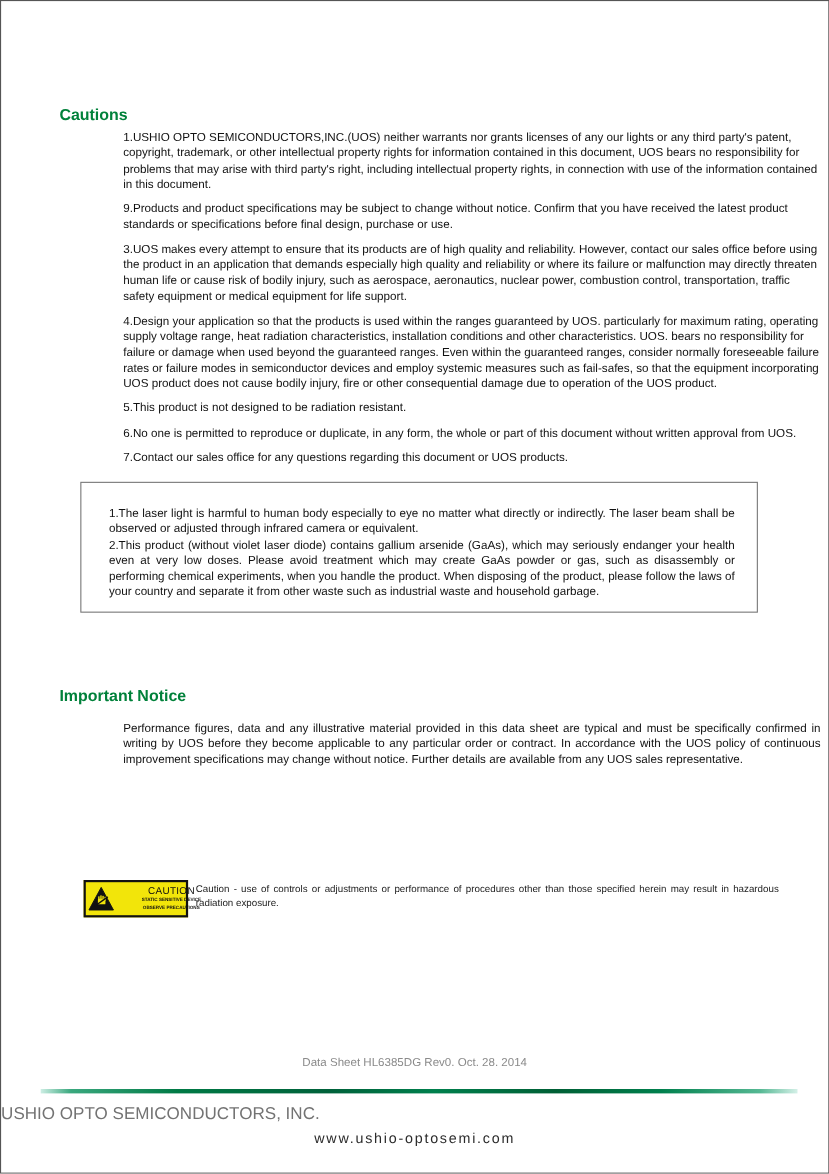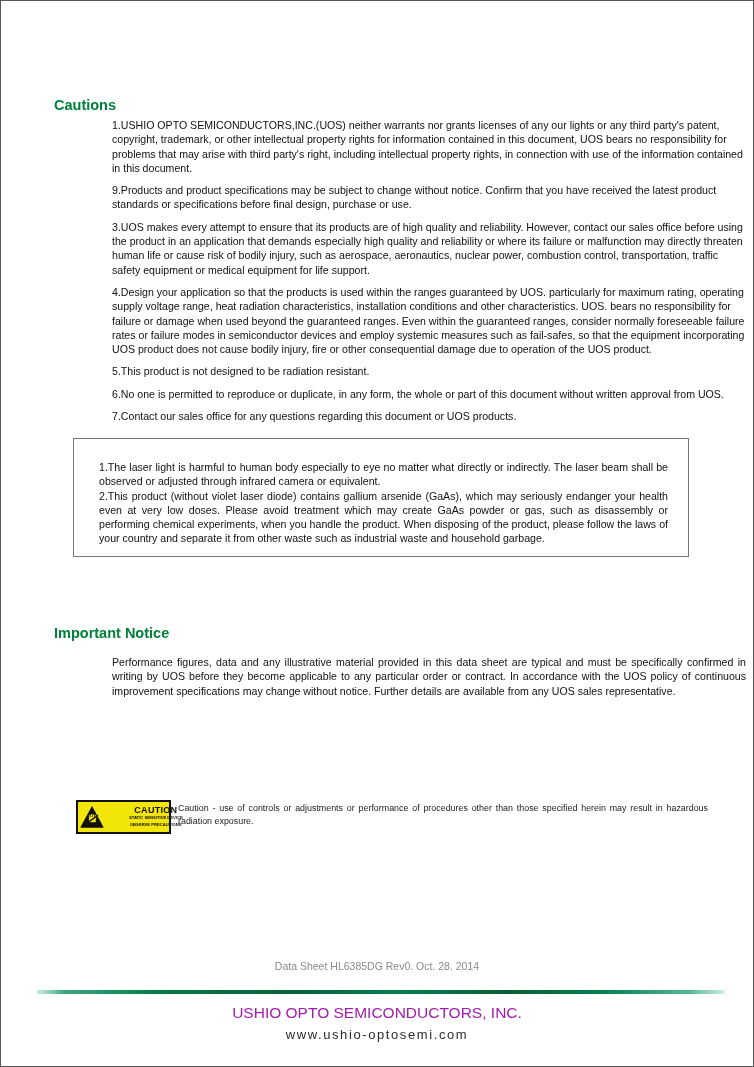--- a/index.html
+++ b/index.html
@@ -90,21 +90,21 @@
   .esd-text {
     flex: 1;
     display: flex;
     flex-direction: column;
     align-items: center;
     justify-content: center;
     line-height: 1;
   }
   .esd-title {
     font-size: 9px;
-    font-weight: 700;
+    font-weight: 400;
     color: #111;
     letter-spacing: 0.3px;
   }
   .esd-sub {
     font-size: 8px;
     font-weight: 700;
     color: #111;
     transform: scale(0.52);
     transform-origin: center;
     white-space: nowrap;
@@ -138,23 +138,23 @@
     width: 688px;
     height: 4px;
     background: linear-gradient(90deg,
       #cdeee4 0%, #3aa87e 4%, #007a45 18%, #00613a 38%,
       #00804d 52%, #005f35 68%, #00804d 82%, #55b893 95%, #d5f0e8 100%);
   }
   .company {
     position: absolute;
     top: 1003px;
     left: 0; right: 0;
-    text-align: center;
+    text-align: left;
     font-size: 15.5px;
-    color: #a21caf;
+    color: #737373;
   }
   .website {
     position: absolute;
     top: 1026px;
     left: 0; right: 0;
     text-align: center;
     font-size: 13px;
     letter-spacing: 1.6px;
     color: #2b2b2b;
   }

